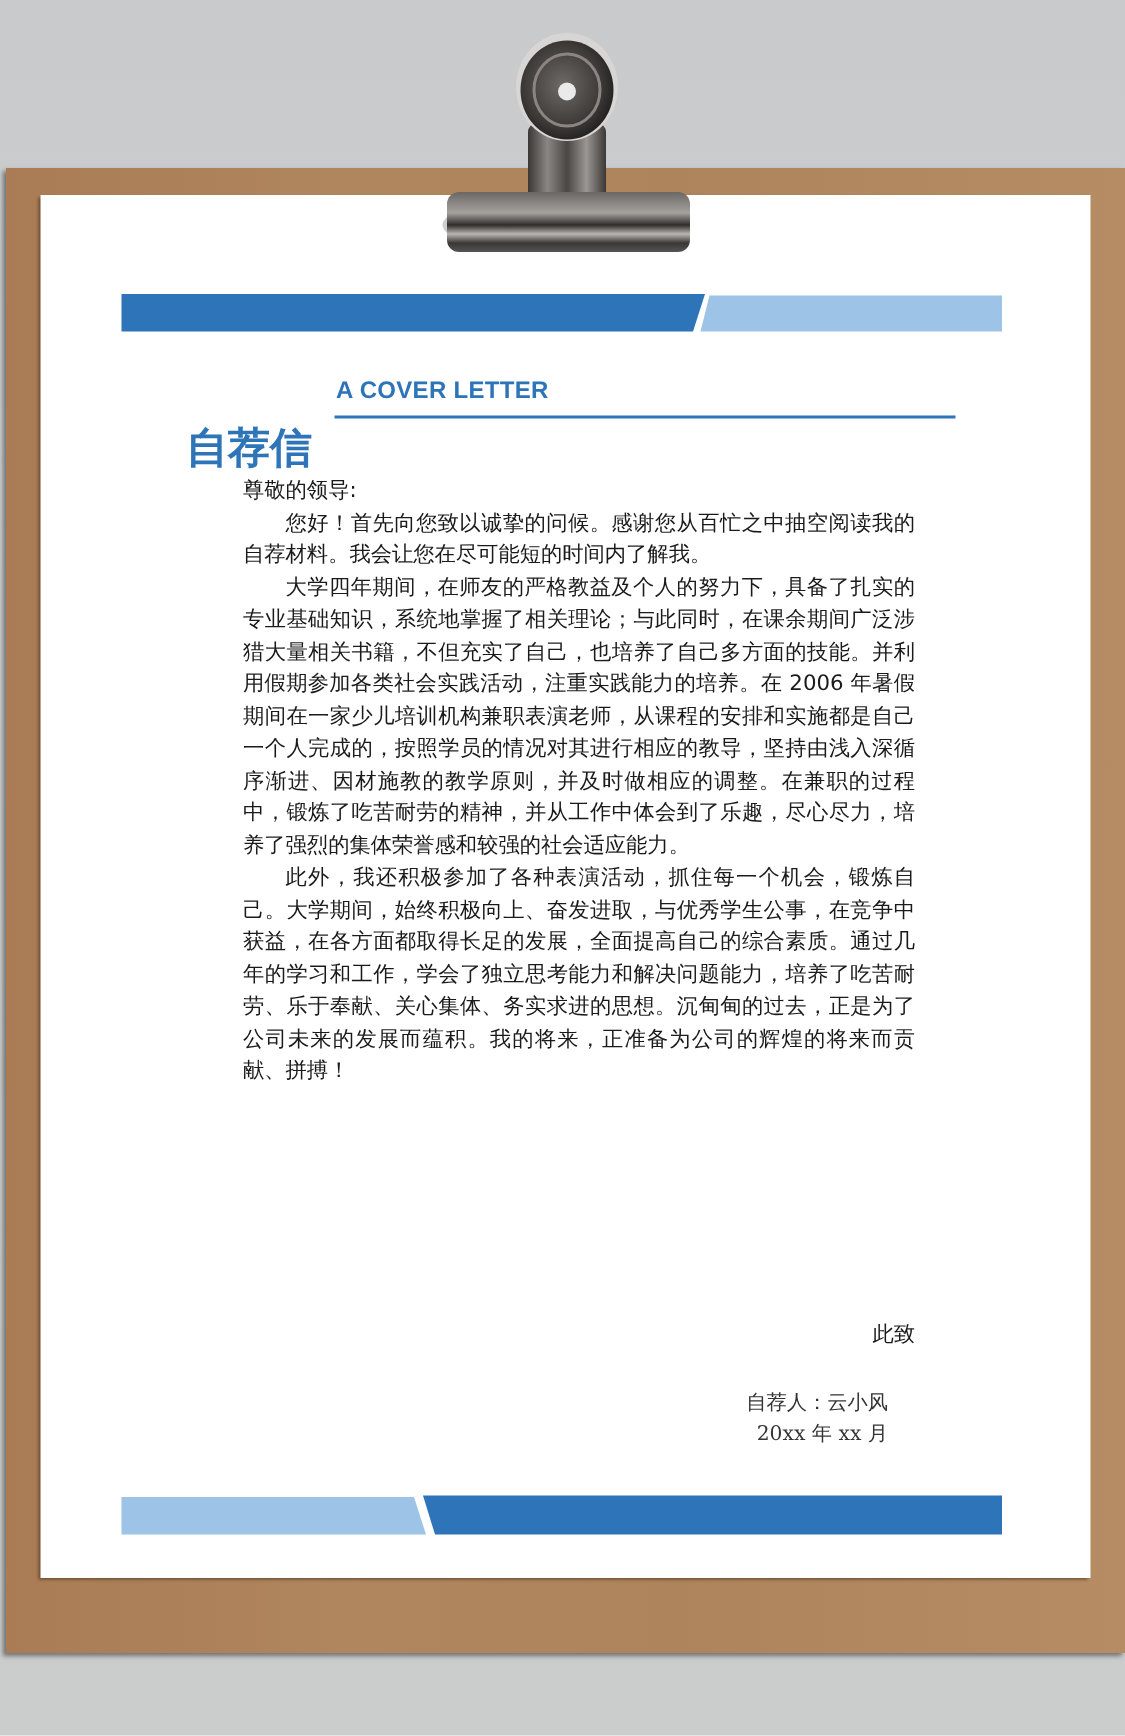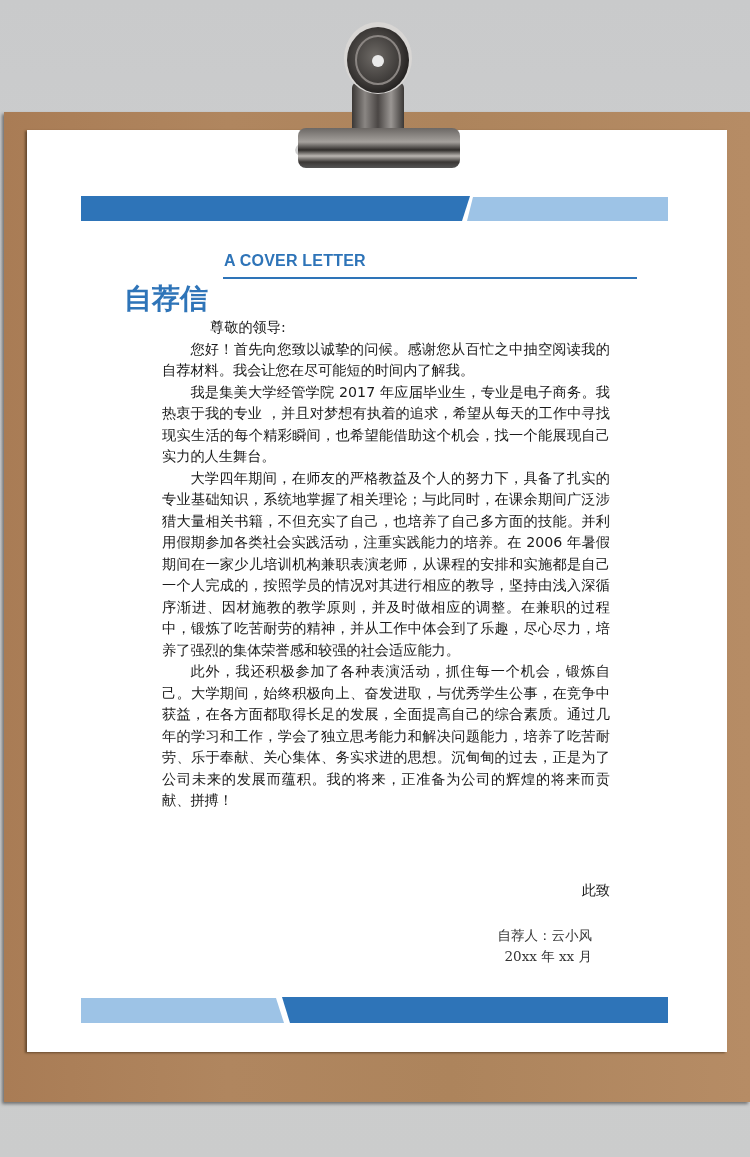--- a/index.html
+++ b/index.html
@@ -35,21 +35,21 @@
     position: absolute; left: 223px; top: 277px; width: 414px; height: 2px;
     background: #2e74b8;
   }
   .body-text {
     position: absolute; left: 162px; top: 317px; width: 448px;
     font-size: 14.2px; line-height: 21.5px; color: #1a1a1a;
     font-family: "DejaVu Sans", sans-serif;
     text-align: justify;
   }
   .body-text p { margin: 0; text-indent: 2em; }
-  .body-text .salutation { text-indent: 0; margin-left: 48px; }
+  .body-text .salutation { text-indent: 0; }
   .closing {
     position: absolute; left: 162px; top: 879px; width: 448px;
     font-size: 14.2px; line-height: 23px; color: #1a1a1a;
     font-family: "DejaVu Sans", sans-serif;
     text-align: right;
   }
   .closing div { margin: 0; }
   .closing .indent { padding-left: 28px; }
   .sign {
     position: absolute; right: 158px; top: 925px; text-align: right;
@@ -103,21 +103,20 @@
   <rect x="298" y="128" width="162" height="40" rx="8" fill="url(#metalV)"></rect>
 </svg>
 
 <div class="title-zh">自荐信</div>
 <div class="title-en">A COVER LETTER</div>
 <div class="title-rule"></div>
 
 <div class="body-text">
   <p class="salutation">尊敬的领导:</p>
   <p>您好！首先向您致以诚挚的问候。感谢您从百忙之中抽空阅读我的自荐材料。我会让您在尽可能短的时间内了解我。</p>
-  <p>我是集美大学经管学院 2017 年应届毕业生，专业是电子商务。我热衷于我的专业 ，并且对梦想有执着的追求，希望从每天的工作中寻找现实生活的每个精彩瞬间，也希望能借助这个机会，找一个能展现自己实力的人生舞台。</p>
   <p>大学四年期间，在师友的严格教益及个人的努力下，具备了扎实的专业基础知识，系统地掌握了相关理论；与此同时，在课余期间广泛涉猎大量相关书籍，不但充实了自己，也培养了自己多方面的技能。并利用假期参加各类社会实践活动，注重实践能力的培养。在 2006 年暑假期间在一家少儿培训机构兼职表演老师，从课程的安排和实施都是自己一个人完成的，按照学员的情况对其进行相应的教导，坚持由浅入深循序渐进、因材施教的教学原则，并及时做相应的调整。在兼职的过程中，锻炼了吃苦耐劳的精神，并从工作中体会到了乐趣，尽心尽力，培养了强烈的集体荣誉感和较强的社会适应能力。</p>
   <p>此外，我还积极参加了各种表演活动，抓住每一个机会，锻炼自己。大学期间，始终积极向上、奋发进取，与优秀学生公事，在竞争中获益，在各方面都取得长足的发展，全面提高自己的综合素质。通过几年的学习和工作，学会了独立思考能力和解决问题能力，培养了吃苦耐劳、乐于奉献、关心集体、务实求进的思想。沉甸甸的过去，正是为了公司未来的发展而蕴积。我的将来，正准备为公司的辉煌的将来而贡献、拼搏！</p>
 </div>
 
 <div class="closing">
   <div>此致</div>
 </div>
 
 <div class="sign">
   <div>自荐人：云小风</div>

